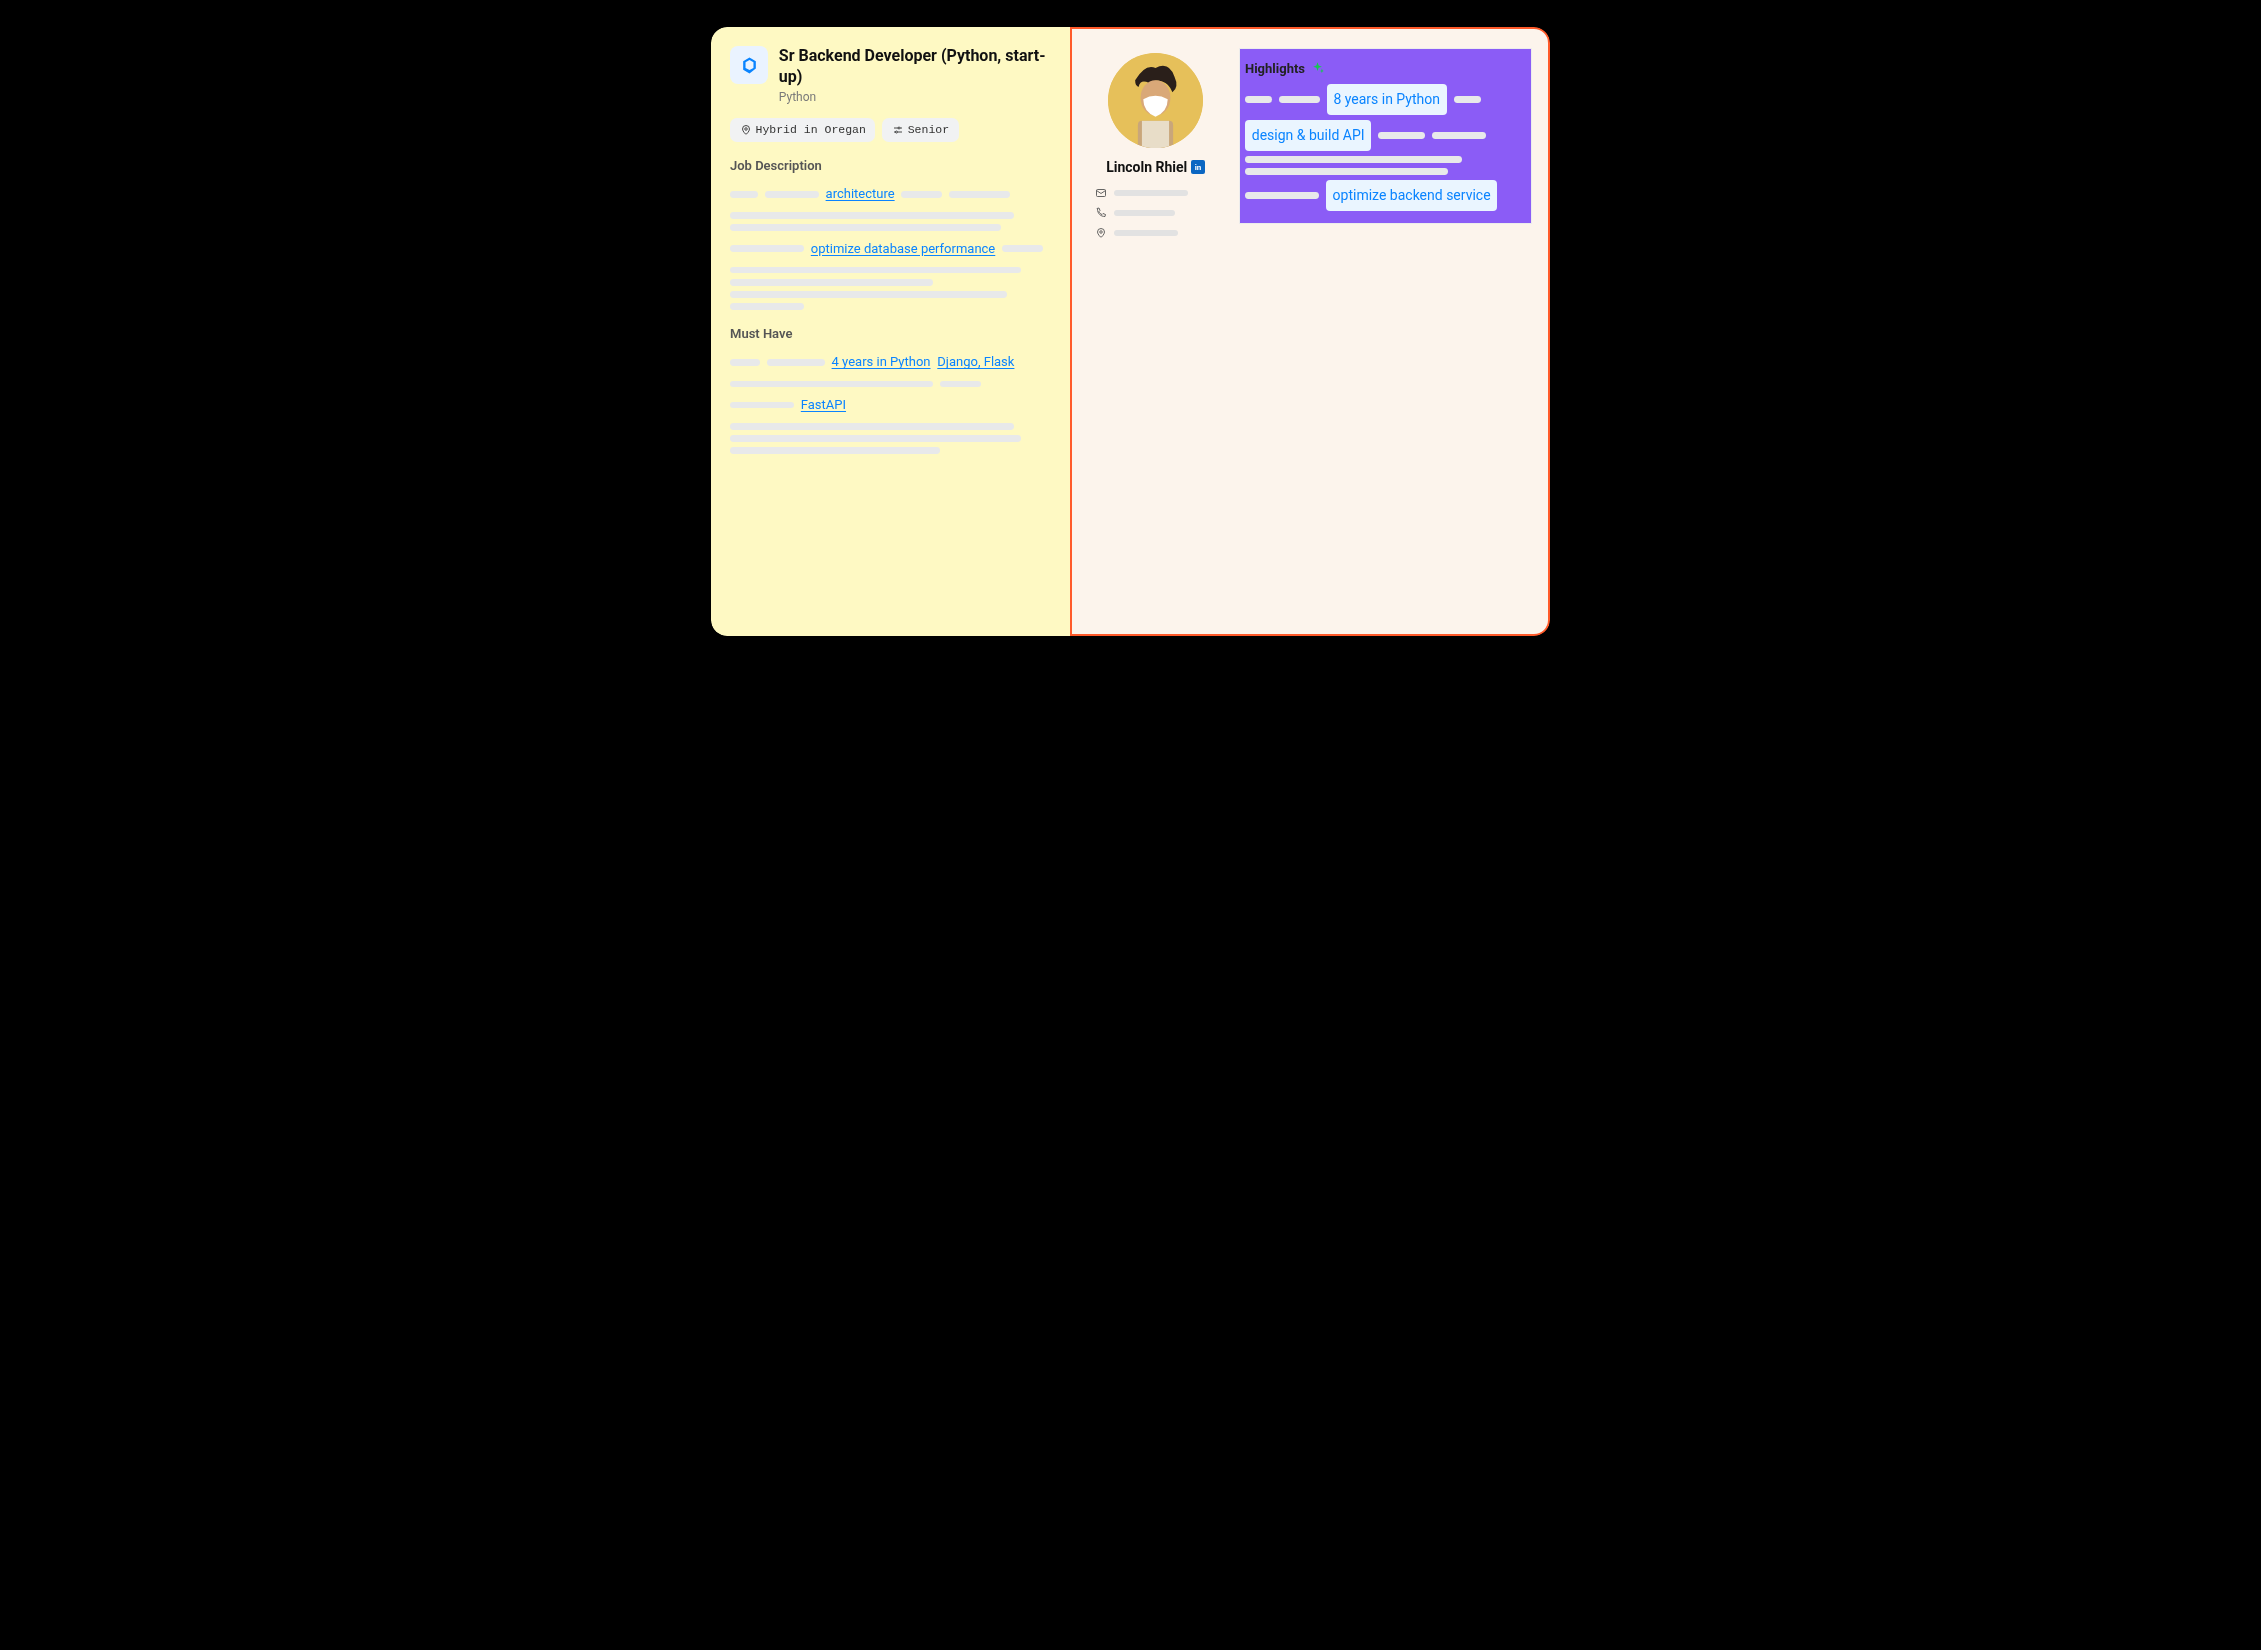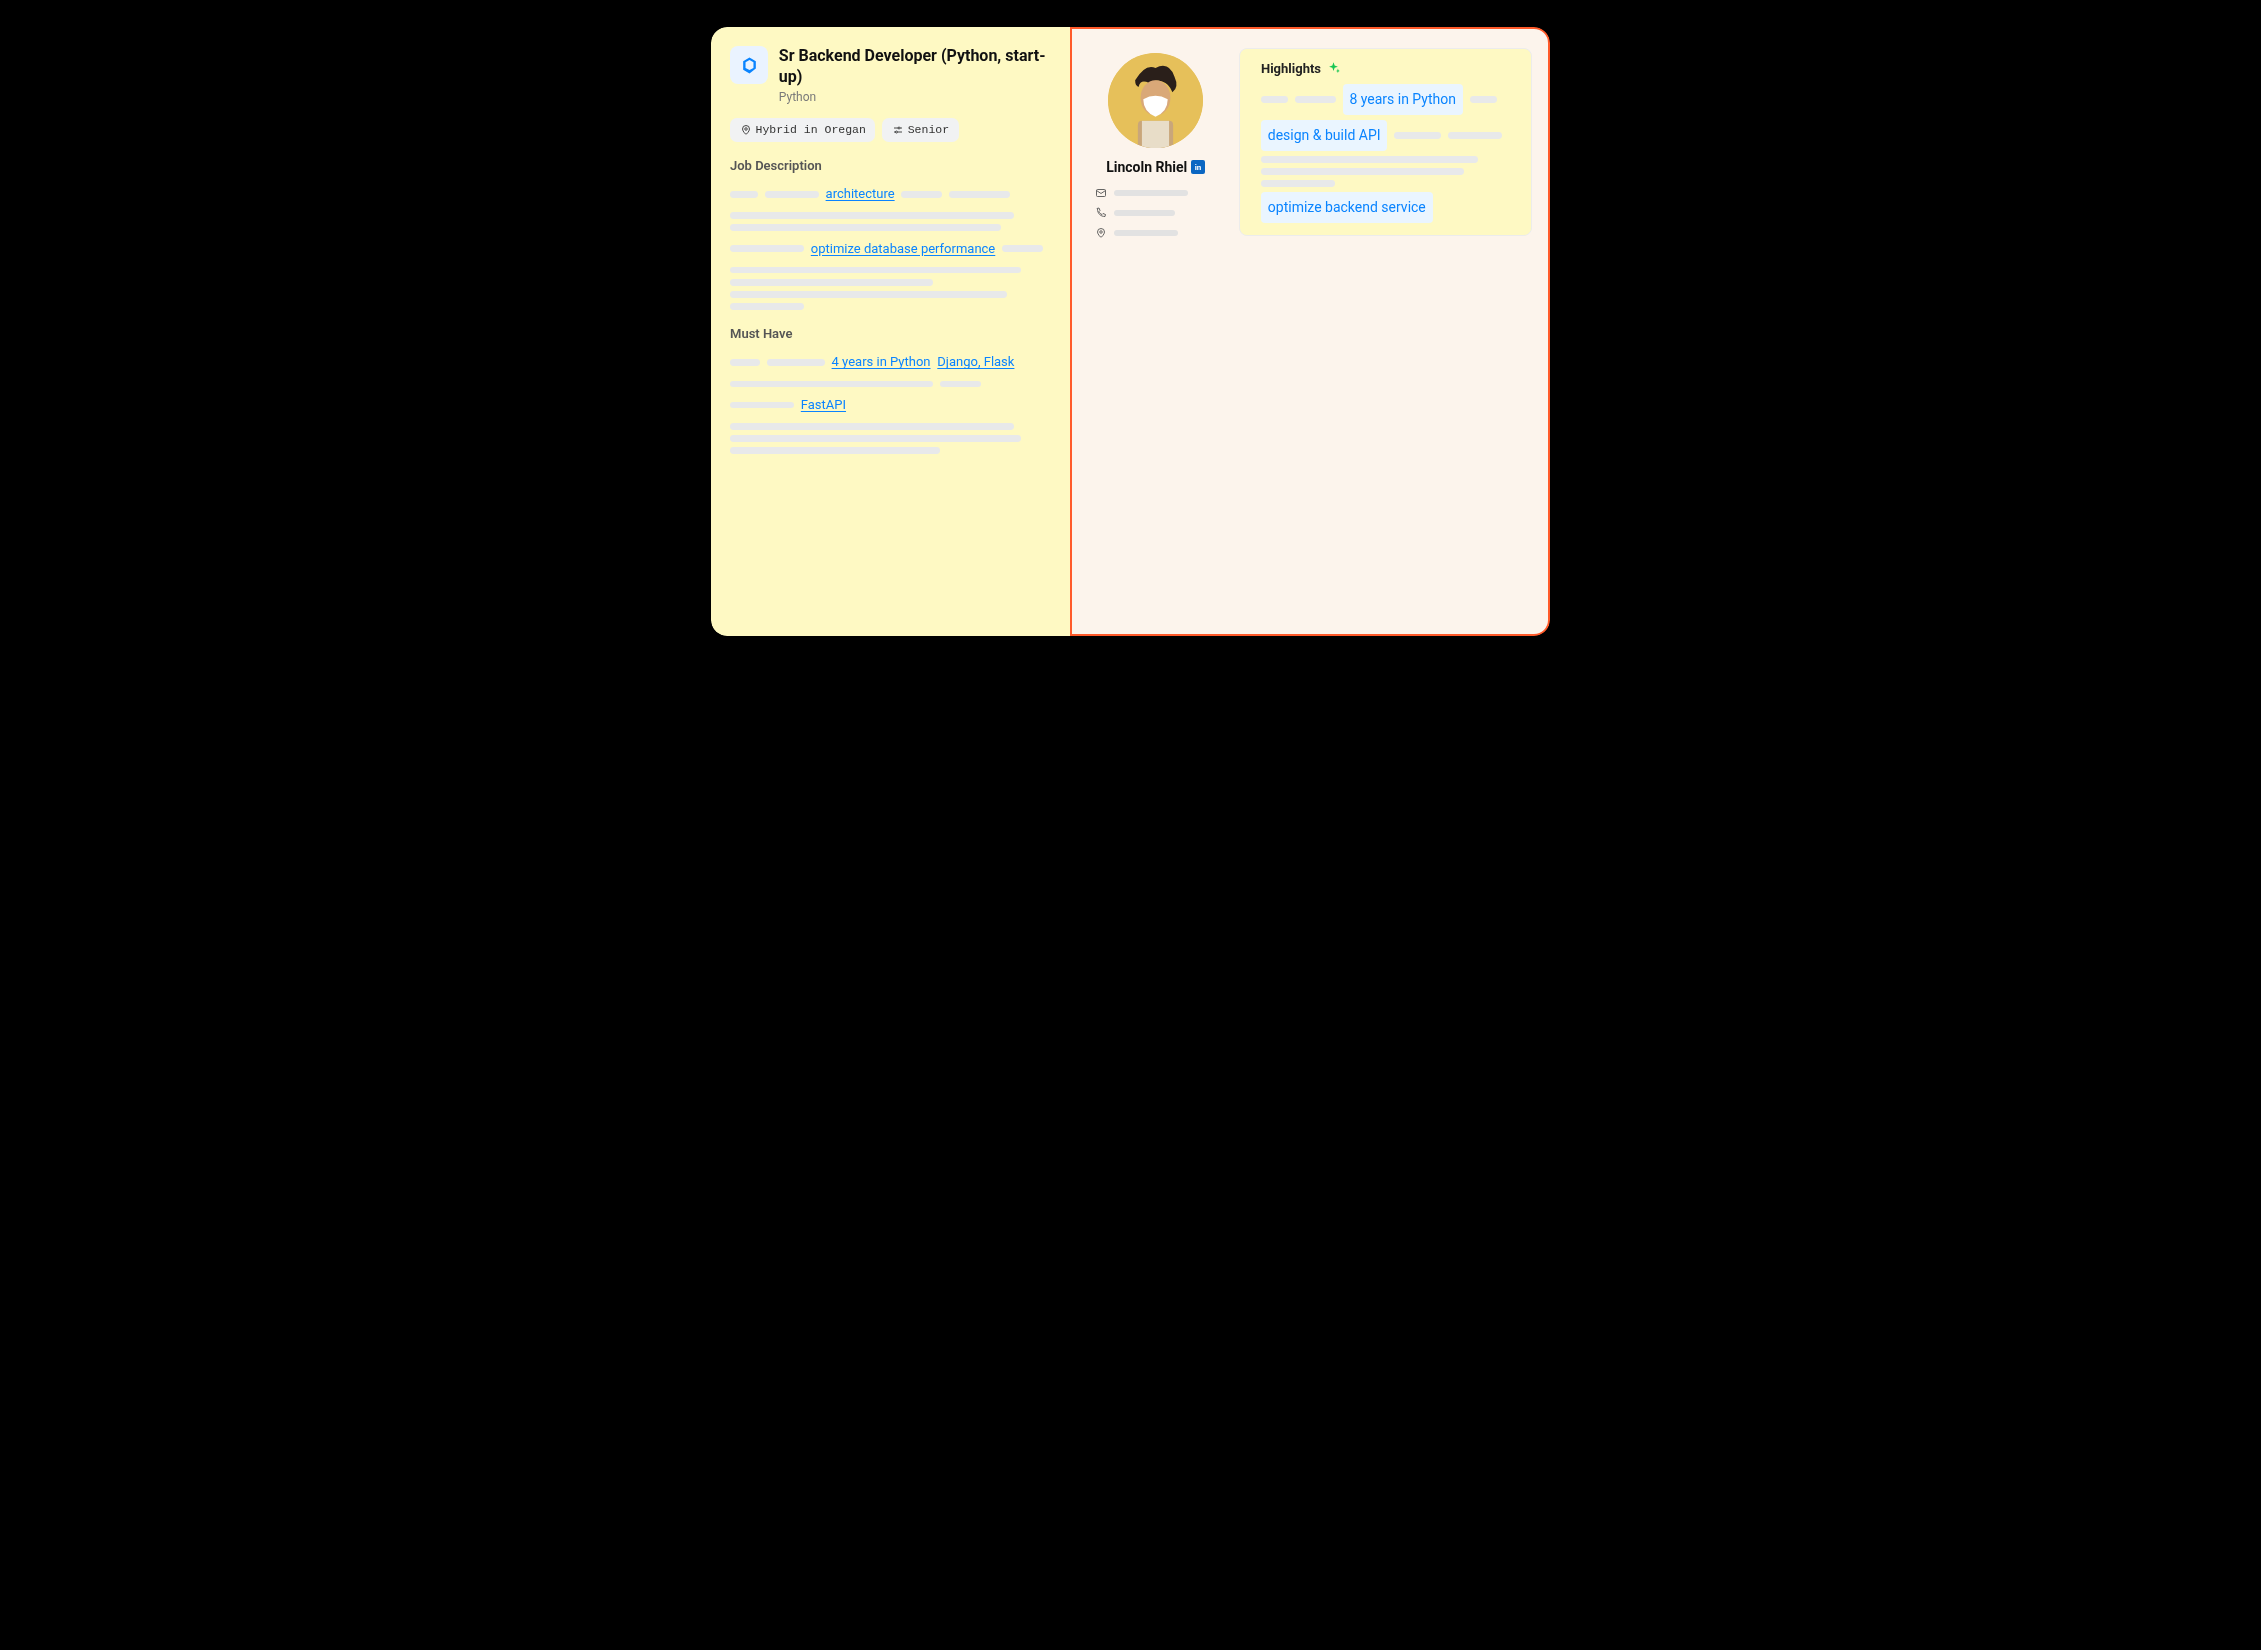--- a/index.html
+++ b/index.html
@@ -106,24 +106,24 @@
     .li-badge {
       width: 13.5px; height: 13.5px; background: #0a66c2; border-radius: 2px;
       display: flex; align-items: center; justify-content: center;
       color: #fff; font-size: 8px; font-weight: 700;
     }
     .contact-list { display: flex; flex-direction: column; gap: 8px; width: 100%; padding: 0 6.8px; }
     .contact-row { display: flex; align-items: center; gap: 6.8px; color: #666; }
     .contact-row .skel { flex: 1; height: 6px; background: #e2e2e2; max-width: 74px; }
     .cards-col { flex: 1; display: flex; flex-direction: column; gap: 10.8px; }
     .card {
-      background: #fef9c3;
+      background: #8b5cf6;
       border: 0.7px solid #ececec;
-      border-radius: 8px;
-      padding: 12px 21px;
+      border-radius: 0;
+      padding: 12px 5px;
       position: relative;
     }
     .card-h { font-size: 13px; font-weight: 700; color: #222; margin-bottom: 8px; display: flex; align-items: center; gap: 5.4px; }
     .sparkle { color: #17c653; }
     .sparkle-float { position: absolute; right: 9.5px; top: 74px; color: #17c653; }
     .card-flow { display: flex; flex-wrap: wrap; align-items: center; gap: 5.4px 6.8px; line-height: 1.8; }
     .timeline { position: relative; padding-left: 16px; }
     .timeline::before {
       content:''; position:absolute; left:5.4px; top:4px; bottom:0; width:0.7px; background:#ddd;
     }

